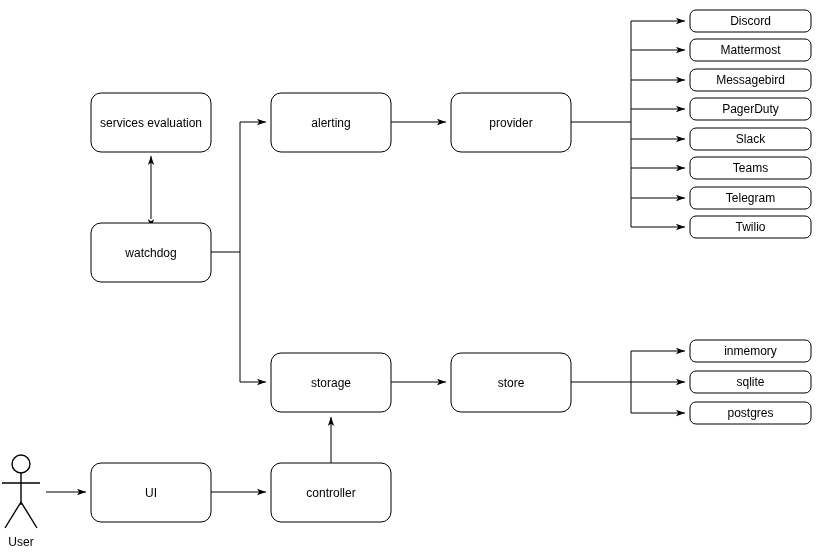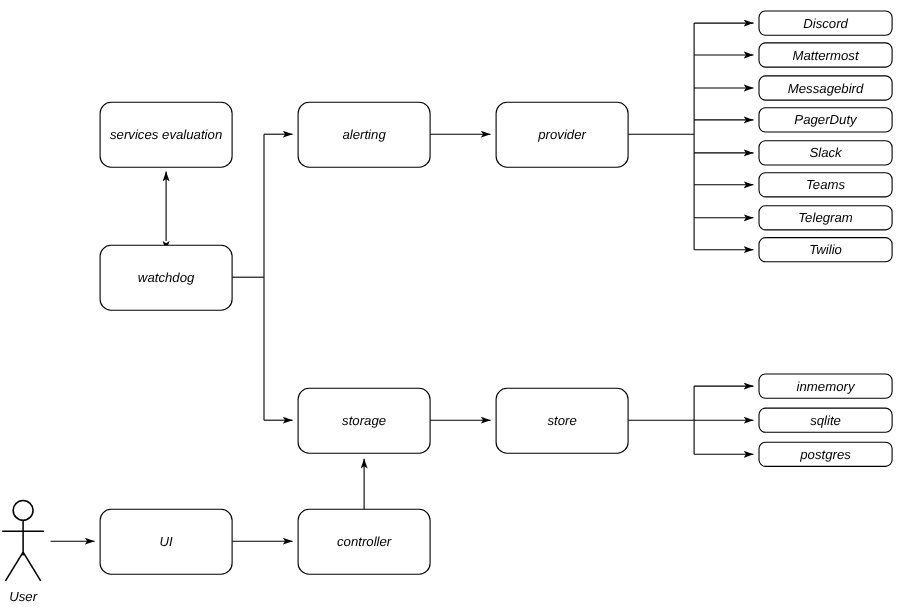--- a/index.html
+++ b/index.html
@@ -12,21 +12,20 @@
     width: 822px;
     height: 554px;
     overflow: hidden;
     font-family: "Liberation Sans", "DejaVu Sans", sans-serif;
   }
   #diagram-root {
     position: relative;
     width: 822px;
     height: 396px;
     background: #ffffff;
-    font-style: italic;
   }
   svg#diagram-svg {
     display: block;
     width: 822px;
     height: 554px;
   }
   .node-rect {
     fill: #ffffff;
     stroke: #000000;
     stroke-width: 1;

